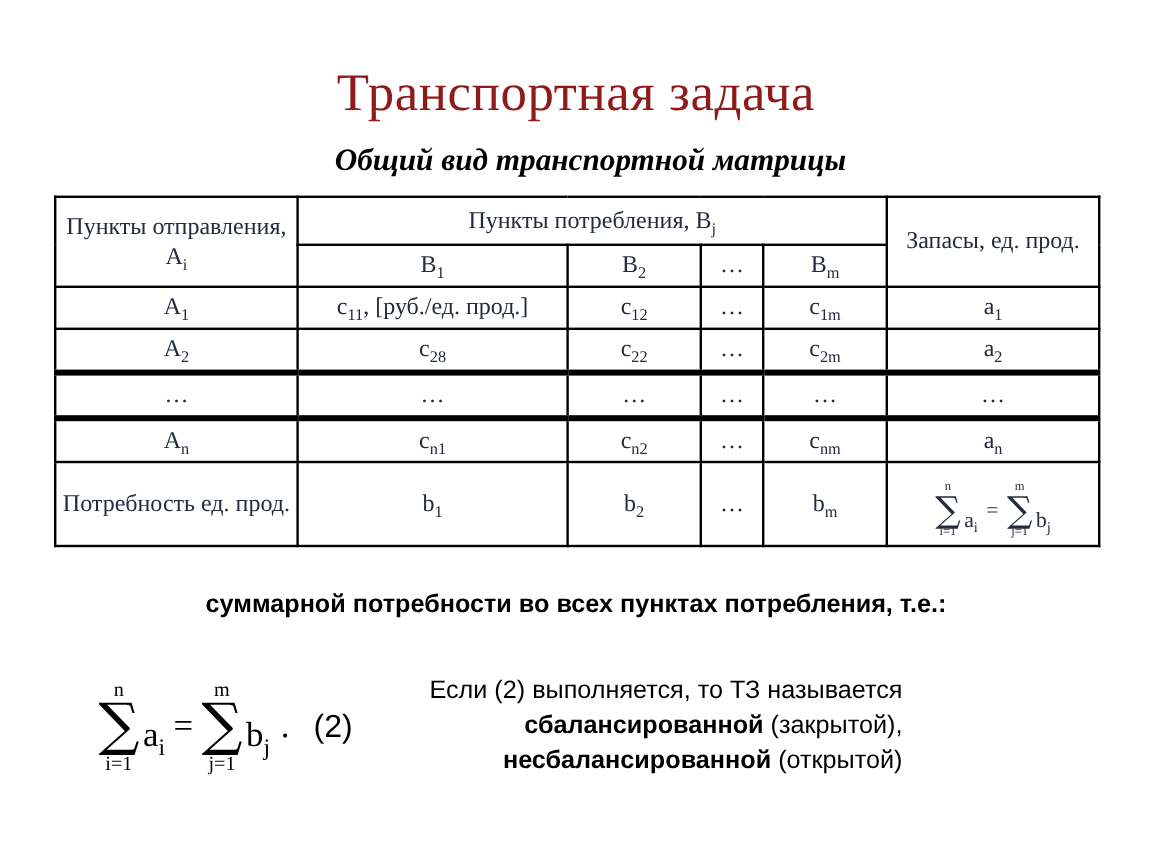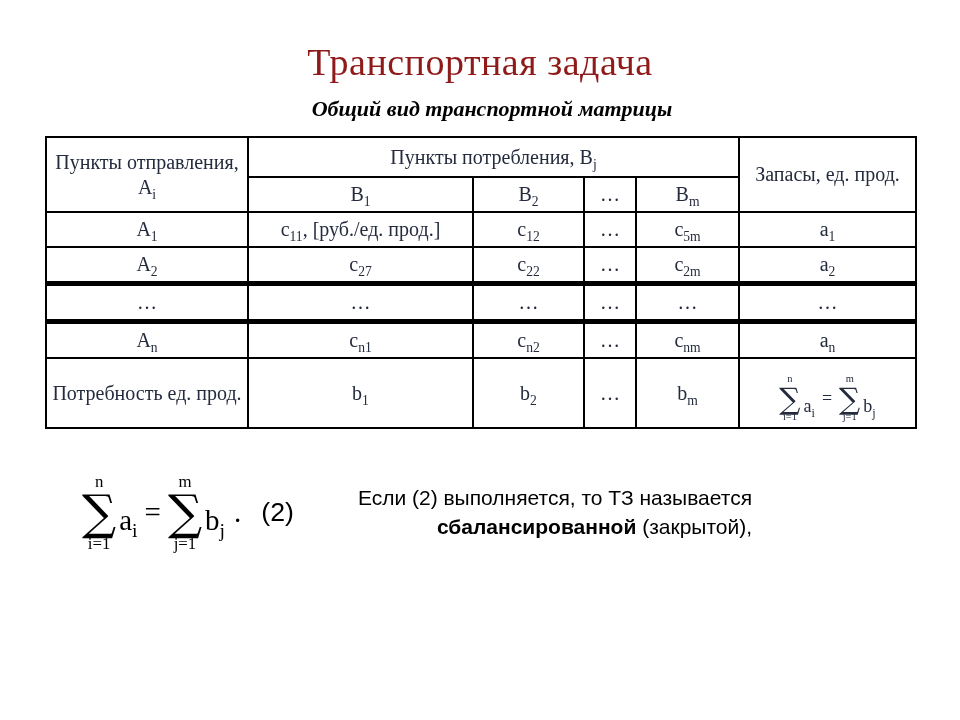--- a/index.html
+++ b/index.html
@@ -1,25 +1,25 @@
 <!DOCTYPE html>
 <html><head>
 <meta charset="utf-8">
 <style>
   html,body{margin:0;padding:0;background:#ffffff;}
   .slide{position:relative;width:960px;height:720px;background:#ffffff;overflow:hidden;
          font-family:"Liberation Sans",sans-serif;}
 
-  .title{margin:4px;padding-top:36px;text-align:center;
+  .title{margin:16px;padding-top:36px;text-align:center;
          font-family:"Liberation Serif",serif;font-weight:400;
-         font-size:38px;color:#8e1a1a;letter-spacing:0.5px;}
+         font-size:44px;color:#8e1a1a;letter-spacing:0.5px;}
 
   .subtitle{margin:12px 0 0;text-align:center;
             font-family:"Liberation Serif",serif;font-style:italic;font-weight:700;
-            font-size:22px;color:#000000;padding-left:24px;}
+            font-size:26px;color:#000000;padding-left:24px;}
 
   table.matrix{border-collapse:collapse;table-layout:fixed;width:870px;
                margin:14px 0 0 45px;color:#242b3d;
                font-family:"Liberation Serif",serif;font-size:20px;padding-left:17px;}
   table.matrix td{border:2px solid #000;text-align:center;vertical-align:middle;
                   padding:2px 4px;line-height:1.22;}
   tr.h-span td{height:34px;}
   tr.h-sub  td{height:29px;}
   tr.r      td{height:29px;margin-left:20px;}
   tr.dots   td{border-top-width:5px;border-bottom-width:5px;}
@@ -75,26 +75,26 @@
         <td>B<sub>2</sub></td>
         <td>…</td>
         <td>B<sub>m</sub></td>
       </tr>
 
       <tr class="r">
         <td>A<sub>1</sub></td>
         <td>c<sub>11</sub>, [руб./ед. прод.]</td>
         <td>c<sub>12</sub></td>
         <td>…</td>
-        <td>c<sub>5m</sub></td>
+        <td>c<sub>1m</sub></td>
         <td>a<sub>1</sub></td>
       </tr>
       <tr class="r">
         <td>A<sub>2</sub></td>
-        <td>c<sub>27</sub></td>
+        <td>c<sub>28</sub></td>
         <td>c<sub>22</sub></td>
         <td>…</td>
         <td>c<sub>2m</sub></td>
         <td>a<sub>2</sub></td>
       </tr>
       <tr class="r dots">
         <td>…</td>
         <td>…</td>
         <td>…</td>
         <td>…</td>
@@ -131,20 +131,21 @@
               <span class="lim">j=1</span>
             </span>
             <span class="term">b<sub>j</sub></span>
           </span>
         </td>
       </tr>
     </tbody>
   </table>
 
   <div class="statement">
+    <div>суммарной потребности во всех пунктах потребления, т.е.:</div>
   </div>
 
   <div class="bottom">
     <span class="eq eq-big">
       <span class="sum">
         <span class="lim">n</span>
         <span class="sigma">∑</span>
         <span class="lim">i=1</span>
       </span>
       <span class="term">a<sub>i</sub></span>
@@ -155,16 +156,17 @@
         <span class="lim">j=1</span>
       </span>
       <span class="term">b<sub>j</sub></span>
       <span class="dot">.</span>
       <span class="eq-number">(2)</span>
     </span>
 
     <div class="note">
       <div>Если (2) выполняется, то ТЗ называется</div>
       <div><b>сбалансированной</b> (закрытой),</div>
+      <div><b>несбалансированной</b> (открытой)</div>
     </div>
   </div>
 
 </div>
 
 </body></html>

